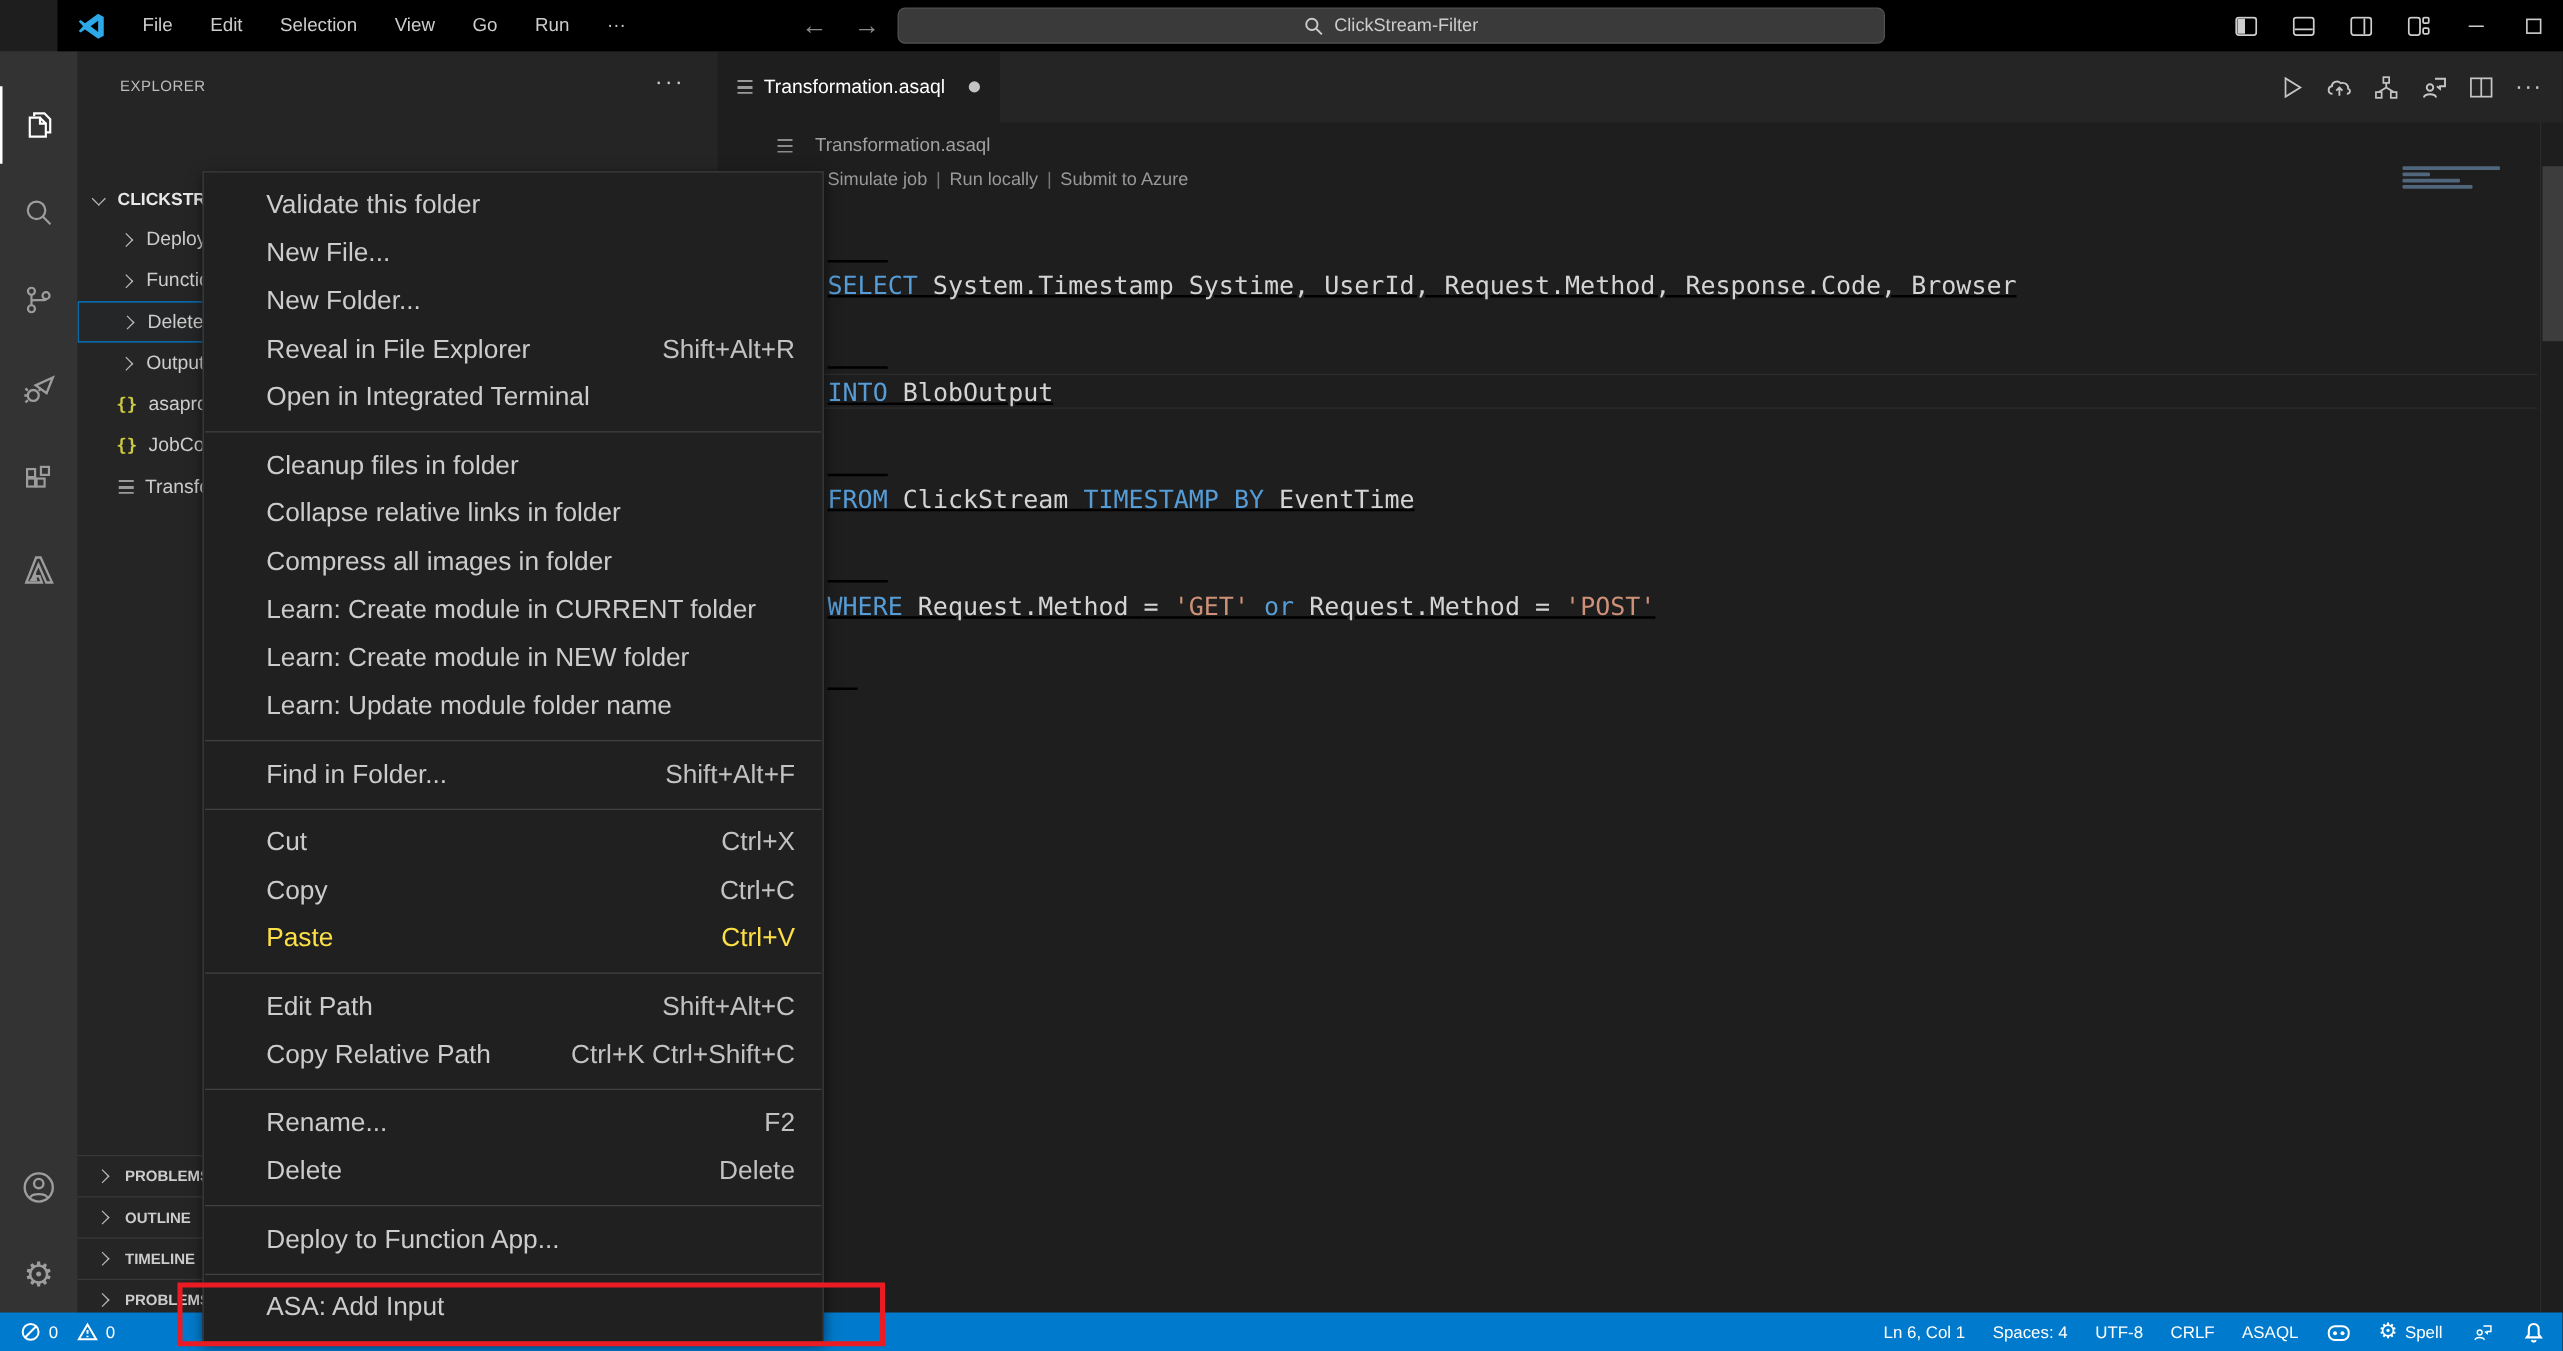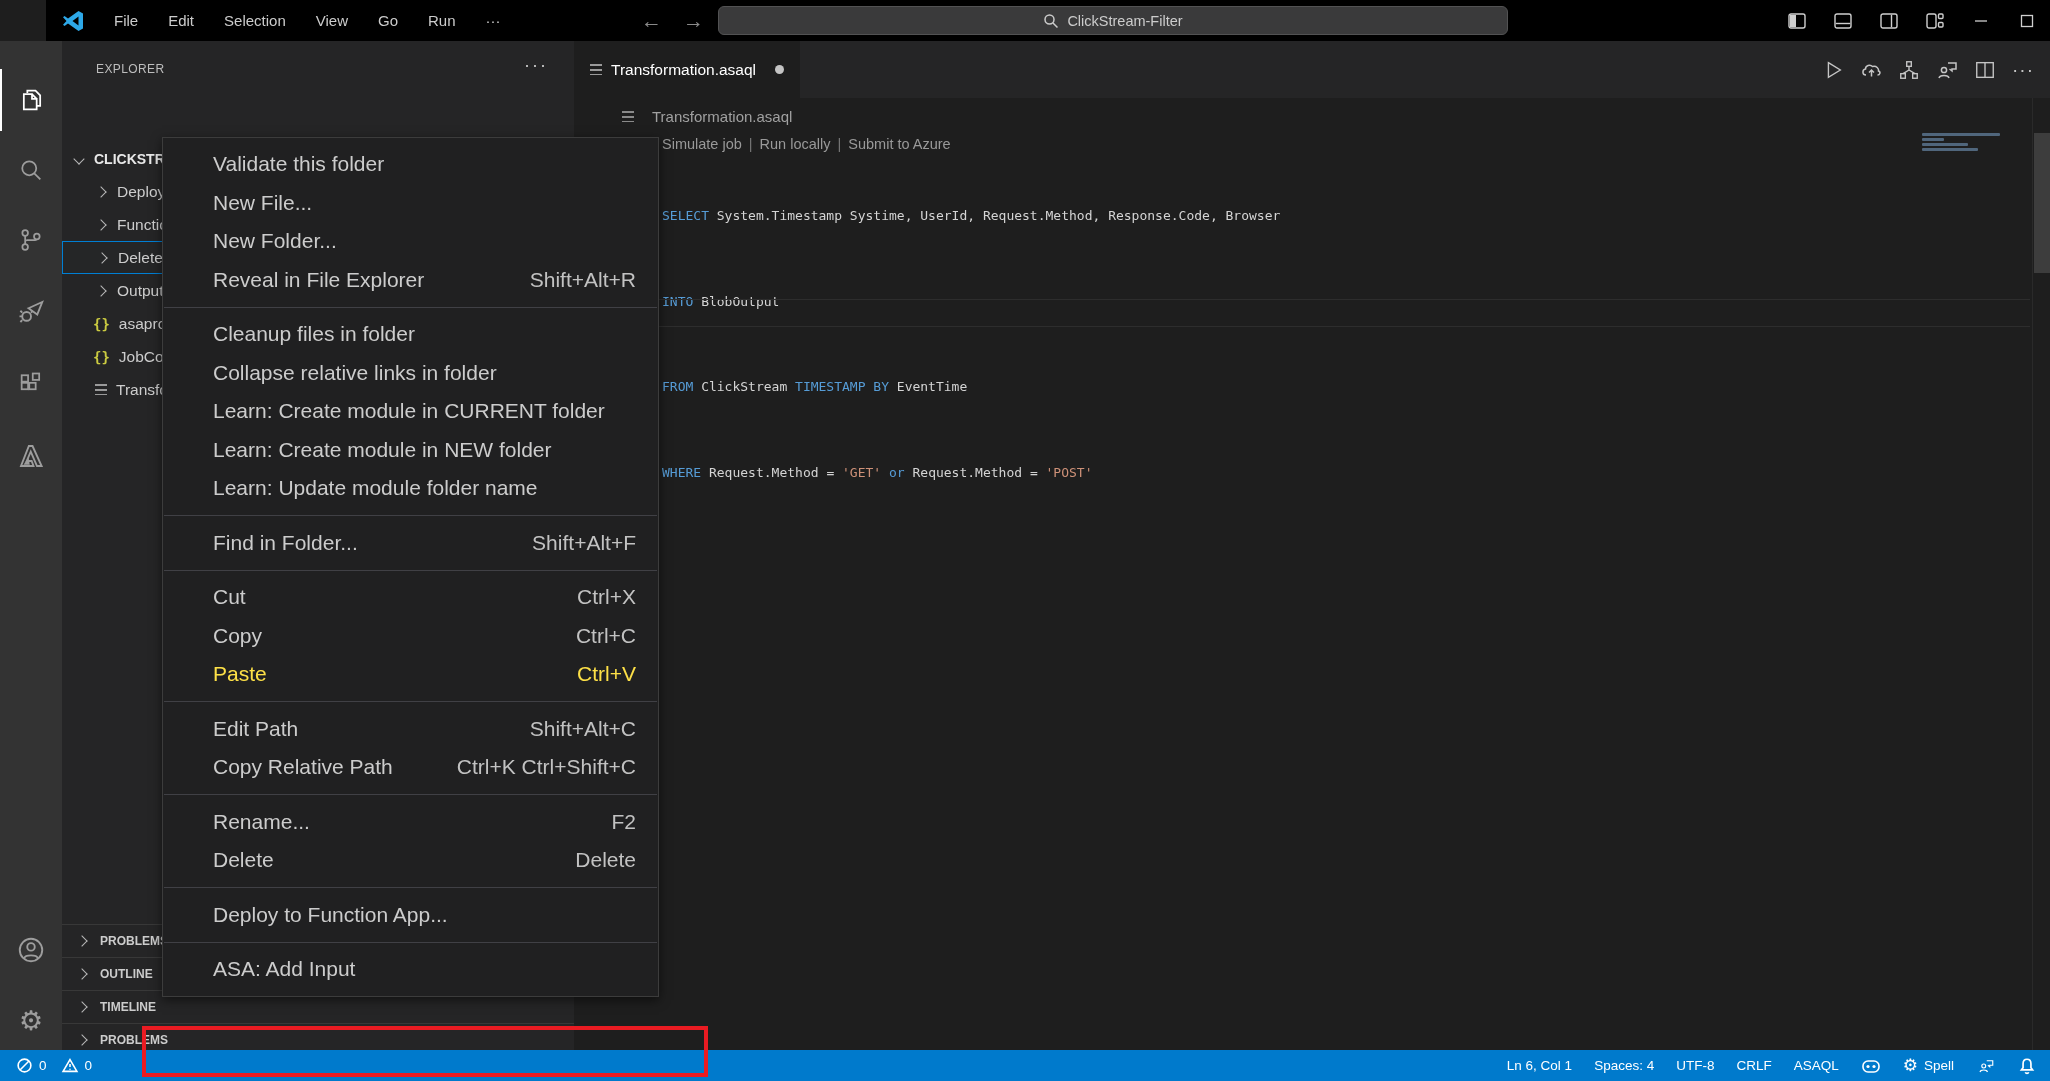--- a/index.html
+++ b/index.html
@@ -71,22 +71,22 @@
   #editor-actions { position:absolute; right:8px; top:0; height:57px; display:flex; align-items:center; color:#c5c5c5; }
   .ea-btn { width:38px; height:38px; display:flex; align-items:center; justify-content:center; }
 
   #breadcrumbs { position:absolute; left:0; top:57px; width:1476px; height:36px;
                  display:flex; align-items:center; color:#a0a0a0; font-size:15px; }
   #breadcrumbs .lines-icon { margin-left:48px; background:repeating-linear-gradient(#8a8a8a 0 2px, transparent 2px 5px); }
 
   #codelens { position:absolute; left:88px; top:95px; color:#999999; font-size:14.5px; }
   #codelens .sep { color:#777777; padding:0 7px; }
 
-  #code { position:absolute; left:88px; top:104px; font-family:"DejaVu Sans Mono", monospace;
-          font-size:13px; line-height:28.5px; white-space:pre; }
+  #code { position:absolute; left:88px; top:116px; font-family:"DejaVu Sans Mono", monospace;
+          font-size:20px; line-height:28.5px; white-space:pre;text-decoration:underline; }
   .tok-kw { color:#569cd6; } .tok-id { color:#d4d4d4; } .tok-op { color:#d4d4d4; } .tok-str { color:#ce9178; }
 
   #current-line { position:absolute; left:85px; top:258px; width:1371px; height:28px;
                   border-top:1px solid #2d2d2d; border-bottom:1px solid #2d2d2d; }
 
   #minimap { position:absolute; left:1348px; top:92px; width:80px; }
   #minimap .mm-line { height:3px; margin-bottom:2px; background:#50667c; border-radius:1px; }
   #scrollbar { position:absolute; left:1458px; top:57px; width:18px; height:952px; border-left:1px solid #2a2a2a; }
   #scroll-thumb { position:absolute; left:1px; top:35px; width:17px; height:140px; background:rgba(121,121,121,0.35); }
 
@@ -373,26 +373,32 @@
   <div class="cm-item">
       <span class="cm-label">New File...</span>
     </div>
   <div class="cm-item">
       <span class="cm-label">New Folder...</span>
     </div>
   <div class="cm-item">
       <span class="cm-label">Reveal in File Explorer</span>
       <span class="cm-key">Shift+Alt+R</span>
     </div>
+  <div class="cm-item">
+      <span class="cm-label">Open in Integrated Terminal</span>
+    </div>
   <div class="cm-sep"></div>
   <div class="cm-item">
       <span class="cm-label">Cleanup files in folder</span>
     </div>
   <div class="cm-item">
       <span class="cm-label">Collapse relative links in folder</span>
+    </div>
+  <div class="cm-item">
+      <span class="cm-label">Compress all images in folder</span>
     </div>
   <div class="cm-item">
       <span class="cm-label">Learn: Create module in CURRENT folder</span>
     </div>
   <div class="cm-item">
       <span class="cm-label">Learn: Create module in NEW folder</span>
     </div>
   <div class="cm-item">
       <span class="cm-label">Learn: Update module folder name</span>
     </div>

